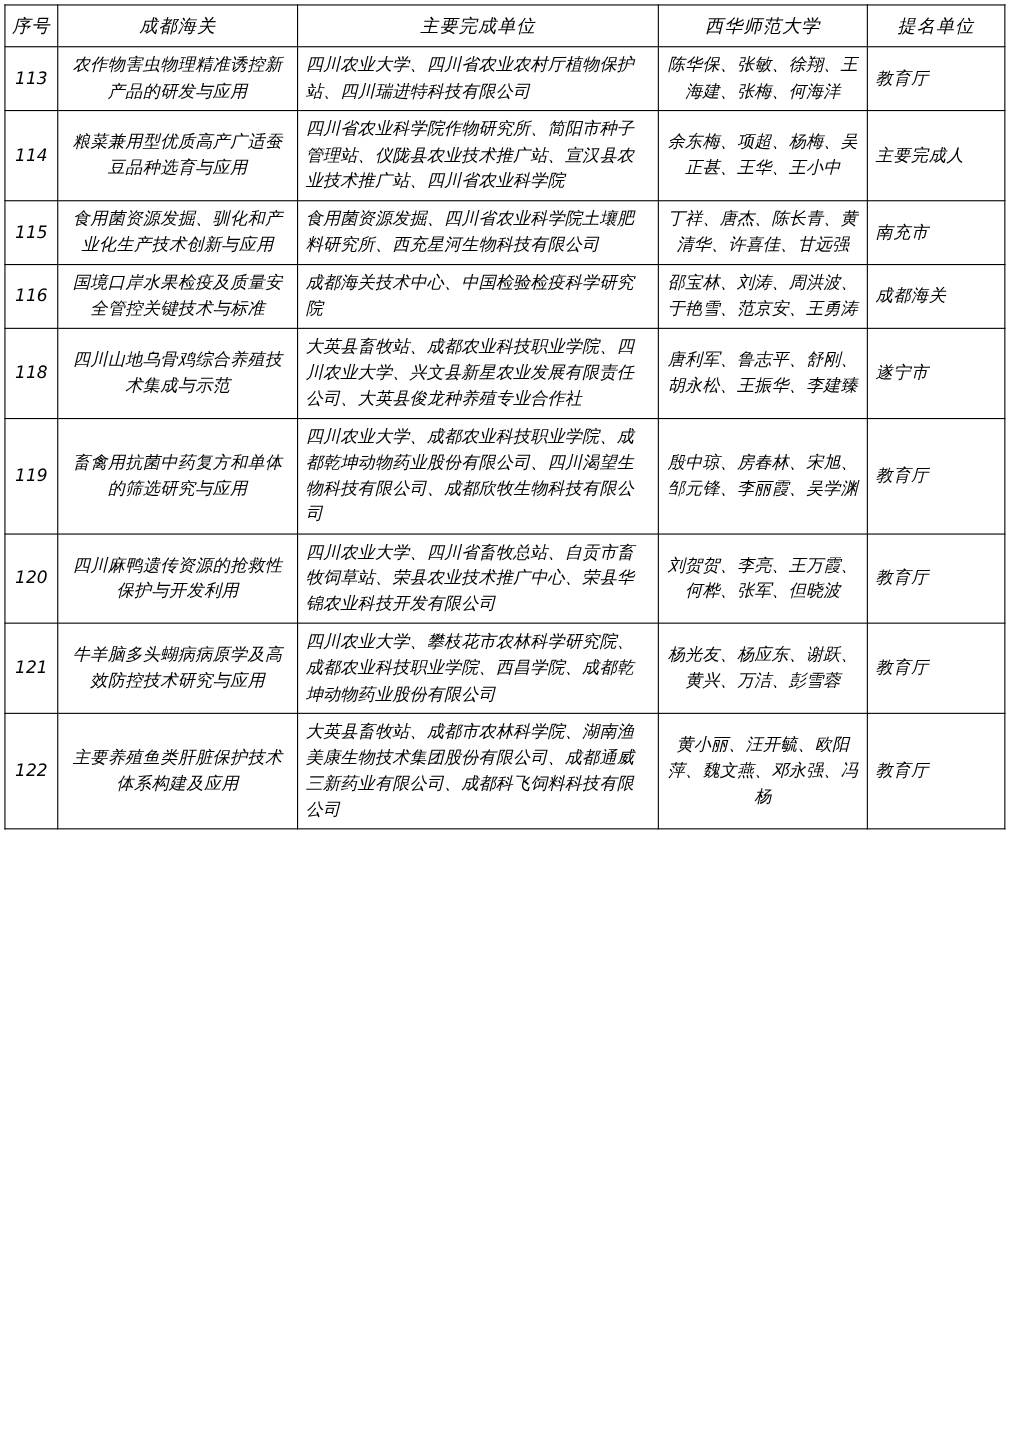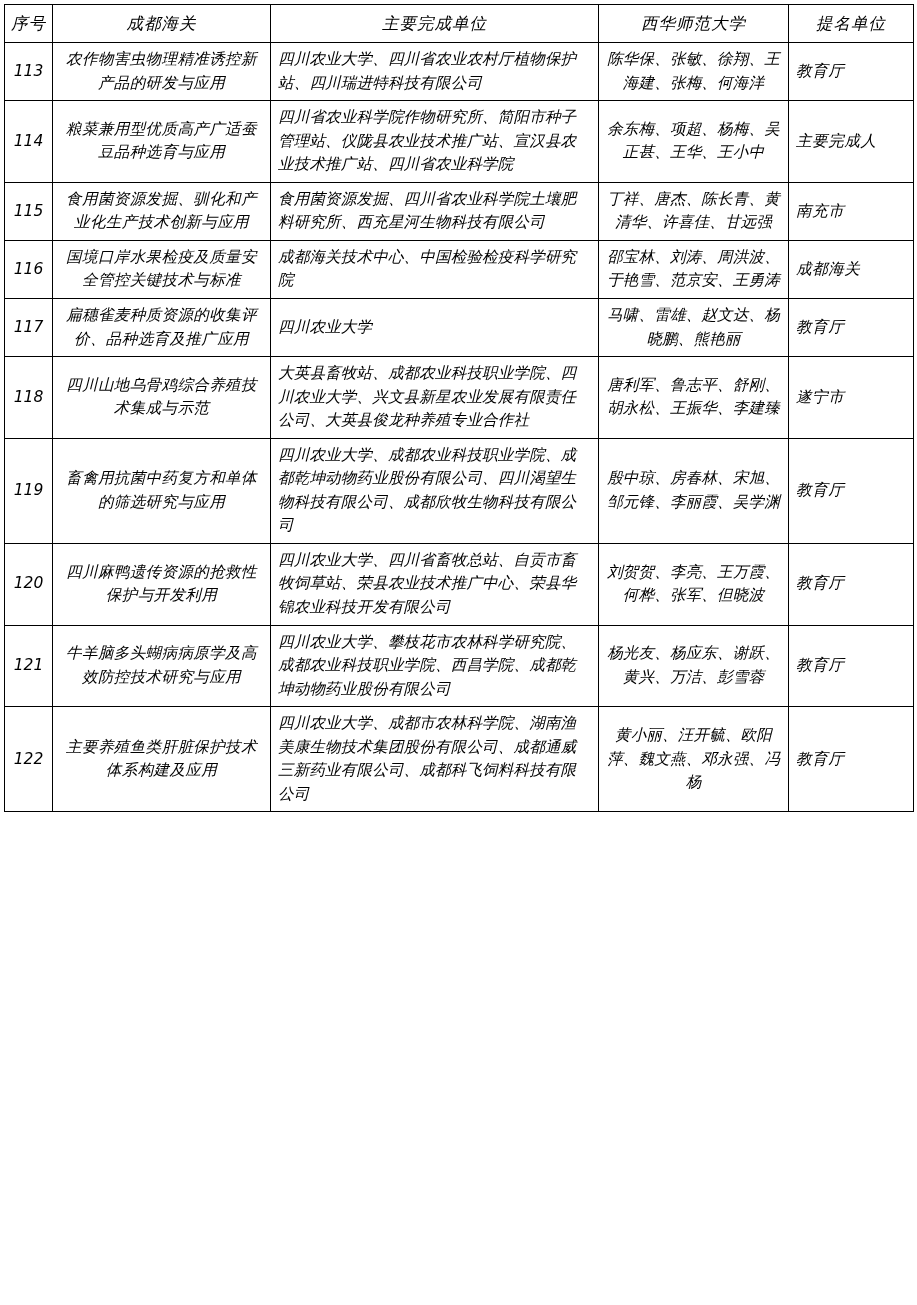--- a/index.html
+++ b/index.html
@@ -115,27 +115,20 @@
         <td class="nom">南充市</td>
       </tr>
       <tr>
         <td class="seq">116</td>
         <td class="name">国境口岸水果检疫及质量安全管控关键技术与标准</td>
         <td class="units">成都海关技术中心、中国检验检疫科学研究院</td>
         <td class="people">邵宝林、刘涛、周洪波、于艳雪、范京安、王勇涛</td>
         <td class="nom">成都海关</td>
       </tr>
       <tr>
-        <td class="seq">117</td>
-        <td class="name">扁穗雀麦种质资源的收集评价、品种选育及推广应用</td>
-        <td class="units">四川农业大学</td>
-        <td class="people">马啸、雷雄、赵文达、杨晓鹏、熊艳丽</td>
-        <td class="nom">教育厅</td>
-      </tr>
-      <tr>
         <td class="seq">118</td>
         <td class="name">四川山地乌骨鸡综合养殖技术集成与示范</td>
         <td class="units">大英县畜牧站、成都农业科技职业学院、四川农业大学、兴文县新星农业发展有限责任公司、大英县俊龙种养殖专业合作社</td>
         <td class="people">唐利军、鲁志平、舒刚、胡永松、王振华、李建臻</td>
         <td class="nom">遂宁市</td>
       </tr>
       <tr>
         <td class="seq">119</td>
         <td class="name">畜禽用抗菌中药复方和单体的筛选研究与应用</td>
         <td class="units">四川农业大学、成都农业科技职业学院、成都乾坤动物药业股份有限公司、四川渴望生物科技有限公司、成都欣牧生物科技有限公司</td>
@@ -152,19 +145,19 @@
       <tr>
         <td class="seq">121</td>
         <td class="name">牛羊脑多头蝴病病原学及高效防控技术研究与应用</td>
         <td class="units">四川农业大学、攀枝花市农林科学研究院、成都农业科技职业学院、西昌学院、成都乾坤动物药业股份有限公司</td>
         <td class="people">杨光友、杨应东、谢跃、黄兴、万洁、彭雪蓉</td>
         <td class="nom">教育厅</td>
       </tr>
       <tr>
         <td class="seq">122</td>
         <td class="name">主要养殖鱼类肝脏保护技术体系构建及应用</td>
-        <td class="units">四川农业大学、成都市农林科学院、湖南渔美康生物技术集团股份有限公司、成都通威三新药业有限公司、成都科飞饲料科技有限公司</td>
+        <td class="units">大英县畜牧站、成都市农林科学院、湖南渔美康生物技术集团股份有限公司、成都通威三新药业有限公司、成都科飞饲料科技有限公司</td>
         <td class="people">黄小丽、汪开毓、欧阳萍、魏文燕、邓永强、冯杨</td>
         <td class="nom">教育厅</td>
       </tr>
     </tbody>
   </table>
 </div>
 
 </body></html>

